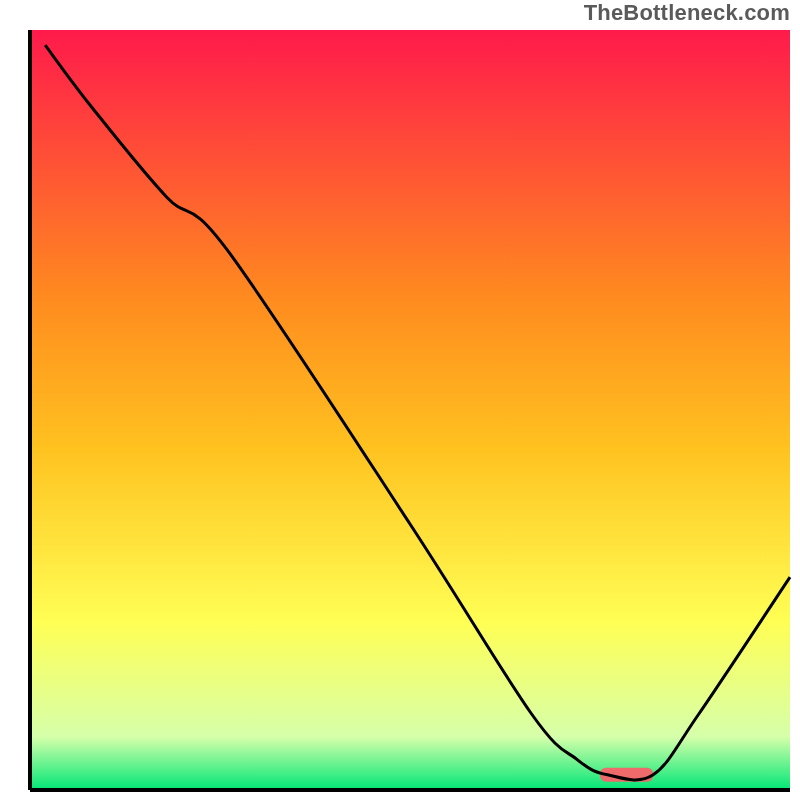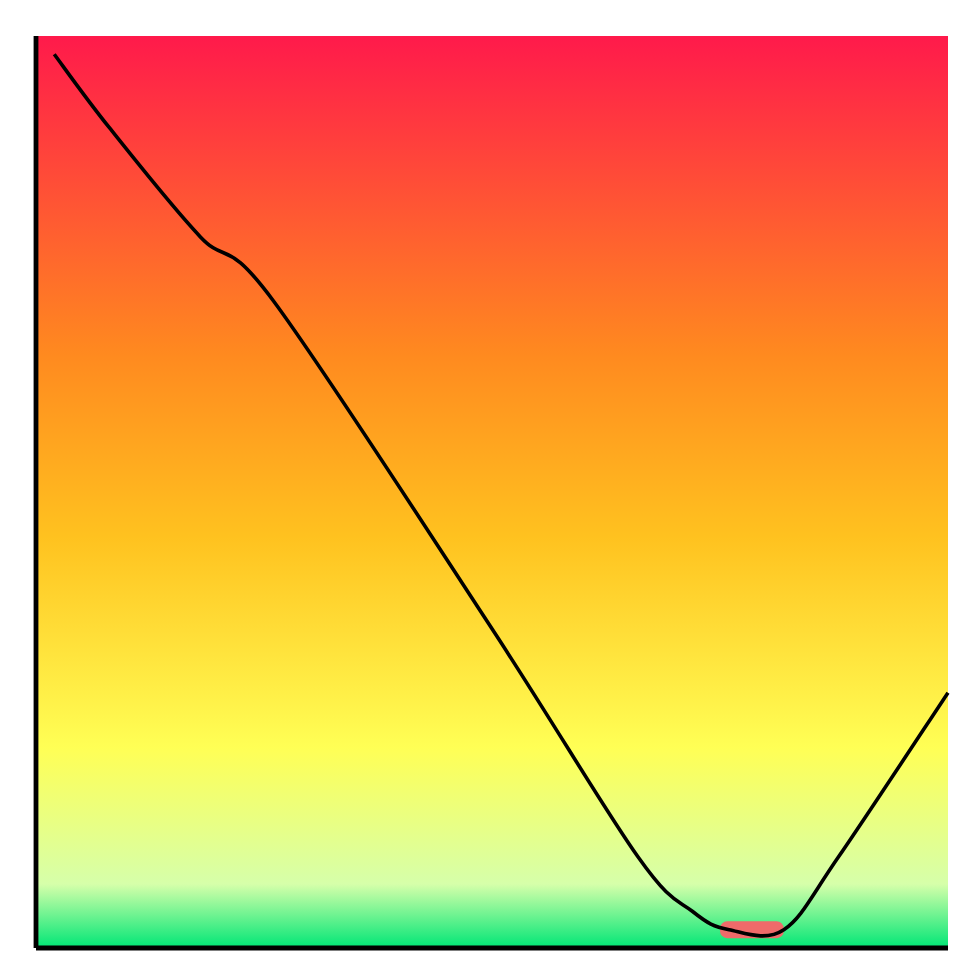--- a/index.html
+++ b/index.html
@@ -4,20 +4,21 @@
 <style>
   html,body{margin:0;padding:0;width:800px;height:800px;background:#fff;overflow:hidden}
   .wrap{position:relative;width:800px;height:800px}
   .watermark{position:absolute;top:0;right:10px;font:700 22px Arial,Helvetica,sans-serif;color:#5a5a5a;letter-spacing:.2px}
   svg{display:block}
 </style>
 </head>
 <body>
 
 <div class="wrap">
+  <div class="watermark">TheBottleneck.com</div>
   <svg id="chart" width="800" height="800" viewBox="0 0 800 800">
     <defs>
       <linearGradient id="bg" x1="0" y1="0" x2="0" y2="1">
         <stop offset="0%" stop-color="#ff1a4b"></stop>
         <stop offset="35%" stop-color="#ff8a1f"></stop>
         <stop offset="55%" stop-color="#ffc21f"></stop>
         <stop offset="78%" stop-color="#ffff55"></stop>
         <stop offset="93%" stop-color="#d6ffaa"></stop>
         <stop offset="100%" stop-color="#00e676"></stop>
       </linearGradient>

